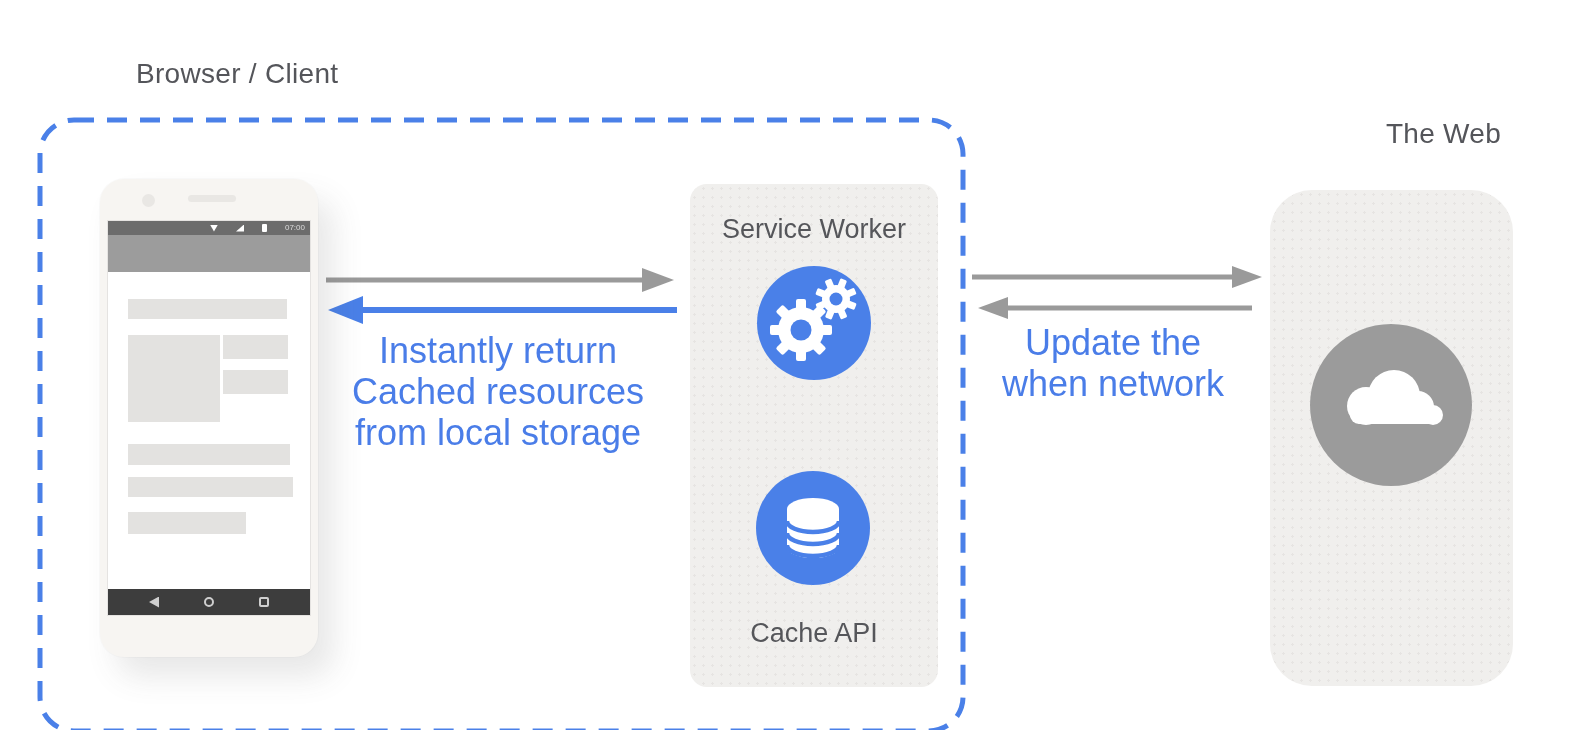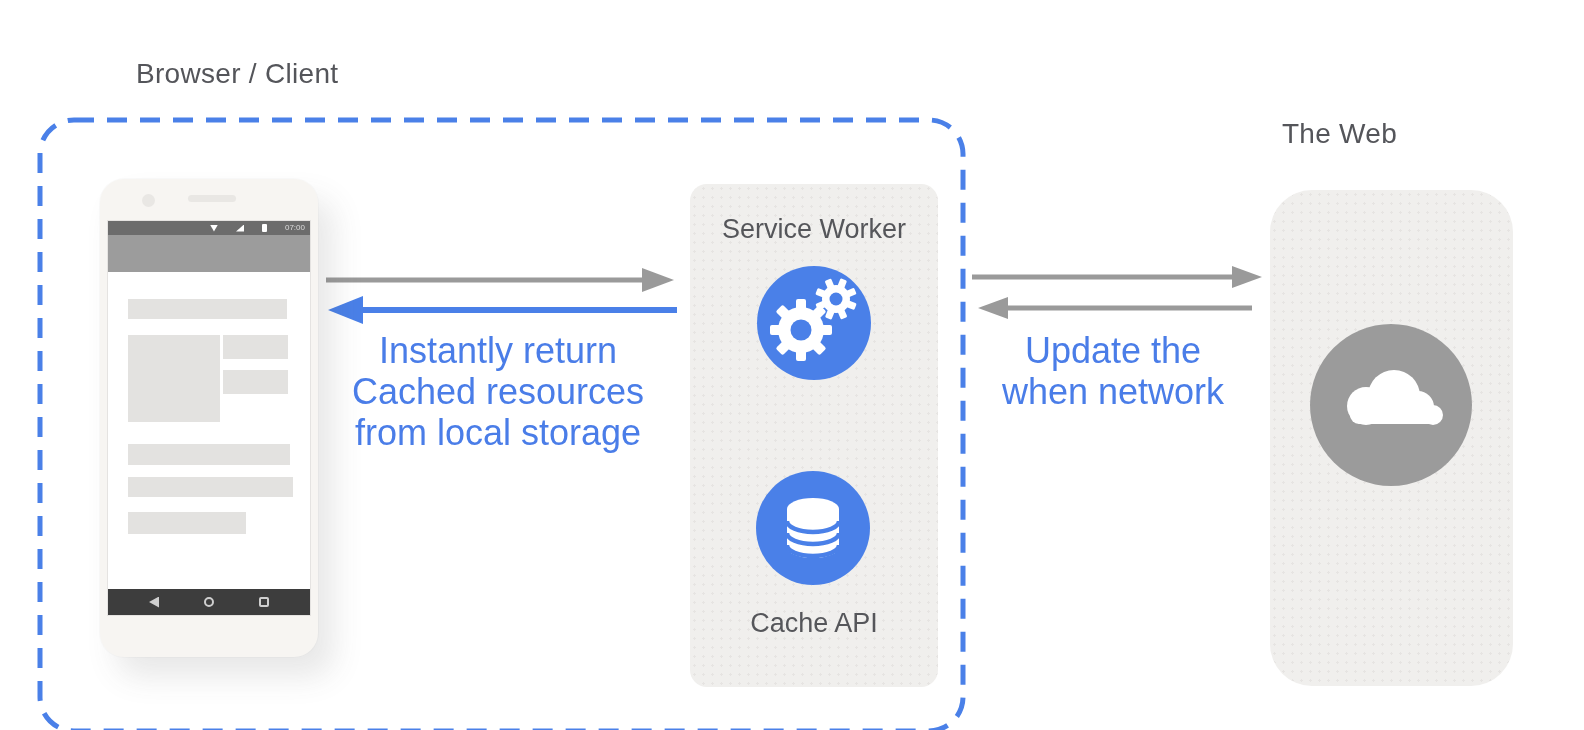--- a/index.html
+++ b/index.html
@@ -83,21 +83,21 @@
     </g>
 
     <g>
       <line x1="1006" y1="276" x2="1252" y2="276" stroke="#9a9a9a" stroke-width="5"></line>
       <polygon points="978,276 1008,265 1008,287" fill="#9a9a9a"></polygon>
     </g>
   </svg>
 
   <div class="abs big-title" style="left:136px;top:26px;">Browser / Client</div>
 
-  <div class="abs big-title" style="left:1218px;width:243px;top:86px;text-align:center;">The Web</div>
+  <div class="abs big-title" style="left:1322px;width:243px;top:86px;text-align:center;">The Web</div>
 
   <div class="abs phone" style="left:100px;top:147px;">
     <div class="cam"></div>
     <div class="speaker"></div>
     <div class="screen">
       <div class="statusbar">
         <span class="sb-wifi"></span>
         <span class="sb-signal"></span>
         <span class="sb-batt"></span>
         <span class="sb-time">07:00</span>
@@ -117,21 +117,21 @@
       </div>
     </div>
   </div>
 
   <div class="abs caption" style="left:350px;top:298px;width:296px;">
     <div>Instantly return</div>
     <div>Cached resources</div>
     <div>from local storage</div>
   </div>
 
-  <div class="abs caption" style="left:990px;top:298px;width:246px;">
+  <div class="abs caption" style="left:990px;top:290px;width:246px;">
     <div>Update the</div>
     <div>when network</div>
   </div>
 
   <div class="abs panel" style="left:690px;top:152px;width:248px;height:503px;border-radius:17px;">
     <div class="panel-title" style="top:30px;">Service Worker</div>
 
     <div class="blue-circle" style="left:67px;top:82px;">
       <svg width="114" height="114" viewBox="0 0 114 114">
 
@@ -166,21 +166,21 @@
     <div class="blue-circle" style="left:66px;top:287px;">
       <svg width="114" height="114" viewBox="0 0 114 114">
         <path d="M31 38 v38 a26 11 0 0 0 52 0 v-38 z" fill="#ffffff"></path>
         <ellipse cx="57" cy="38" rx="26" ry="11" fill="#ffffff"></ellipse>
         <path d="M31 50 a26 11 0 0 0 52 0" fill="none" stroke="#4a80e8" stroke-width="4.5"></path>
         <path d="M31 62 a26 11 0 0 0 52 0" fill="none" stroke="#4a80e8" stroke-width="4.5"></path>
         <path d="M31 74 a26 11 0 0 0 52 0" fill="none" stroke="#4a80e8" stroke-width="4.5"></path>
       </svg>
     </div>
 
-    <div class="panel-title" style="top:424px;">Cache API</div>
+    <div class="panel-title" style="top:434px;">Cache API</div>
   </div>
 
   <div class="abs panel" style="left:1270px;top:158px;width:243px;height:496px;border-radius:42px;">
     <div class="gray-circle" style="left:40px;top:134px;">
       <svg width="162" height="162" viewBox="0 0 162 162">
         <g fill="#ffffff">
           <circle cx="56" cy="82" r="19"></circle>
           <circle cx="84" cy="72" r="26"></circle>
           <circle cx="108" cy="83" r="16"></circle>
           <circle cx="123" cy="91" r="10"></circle>

